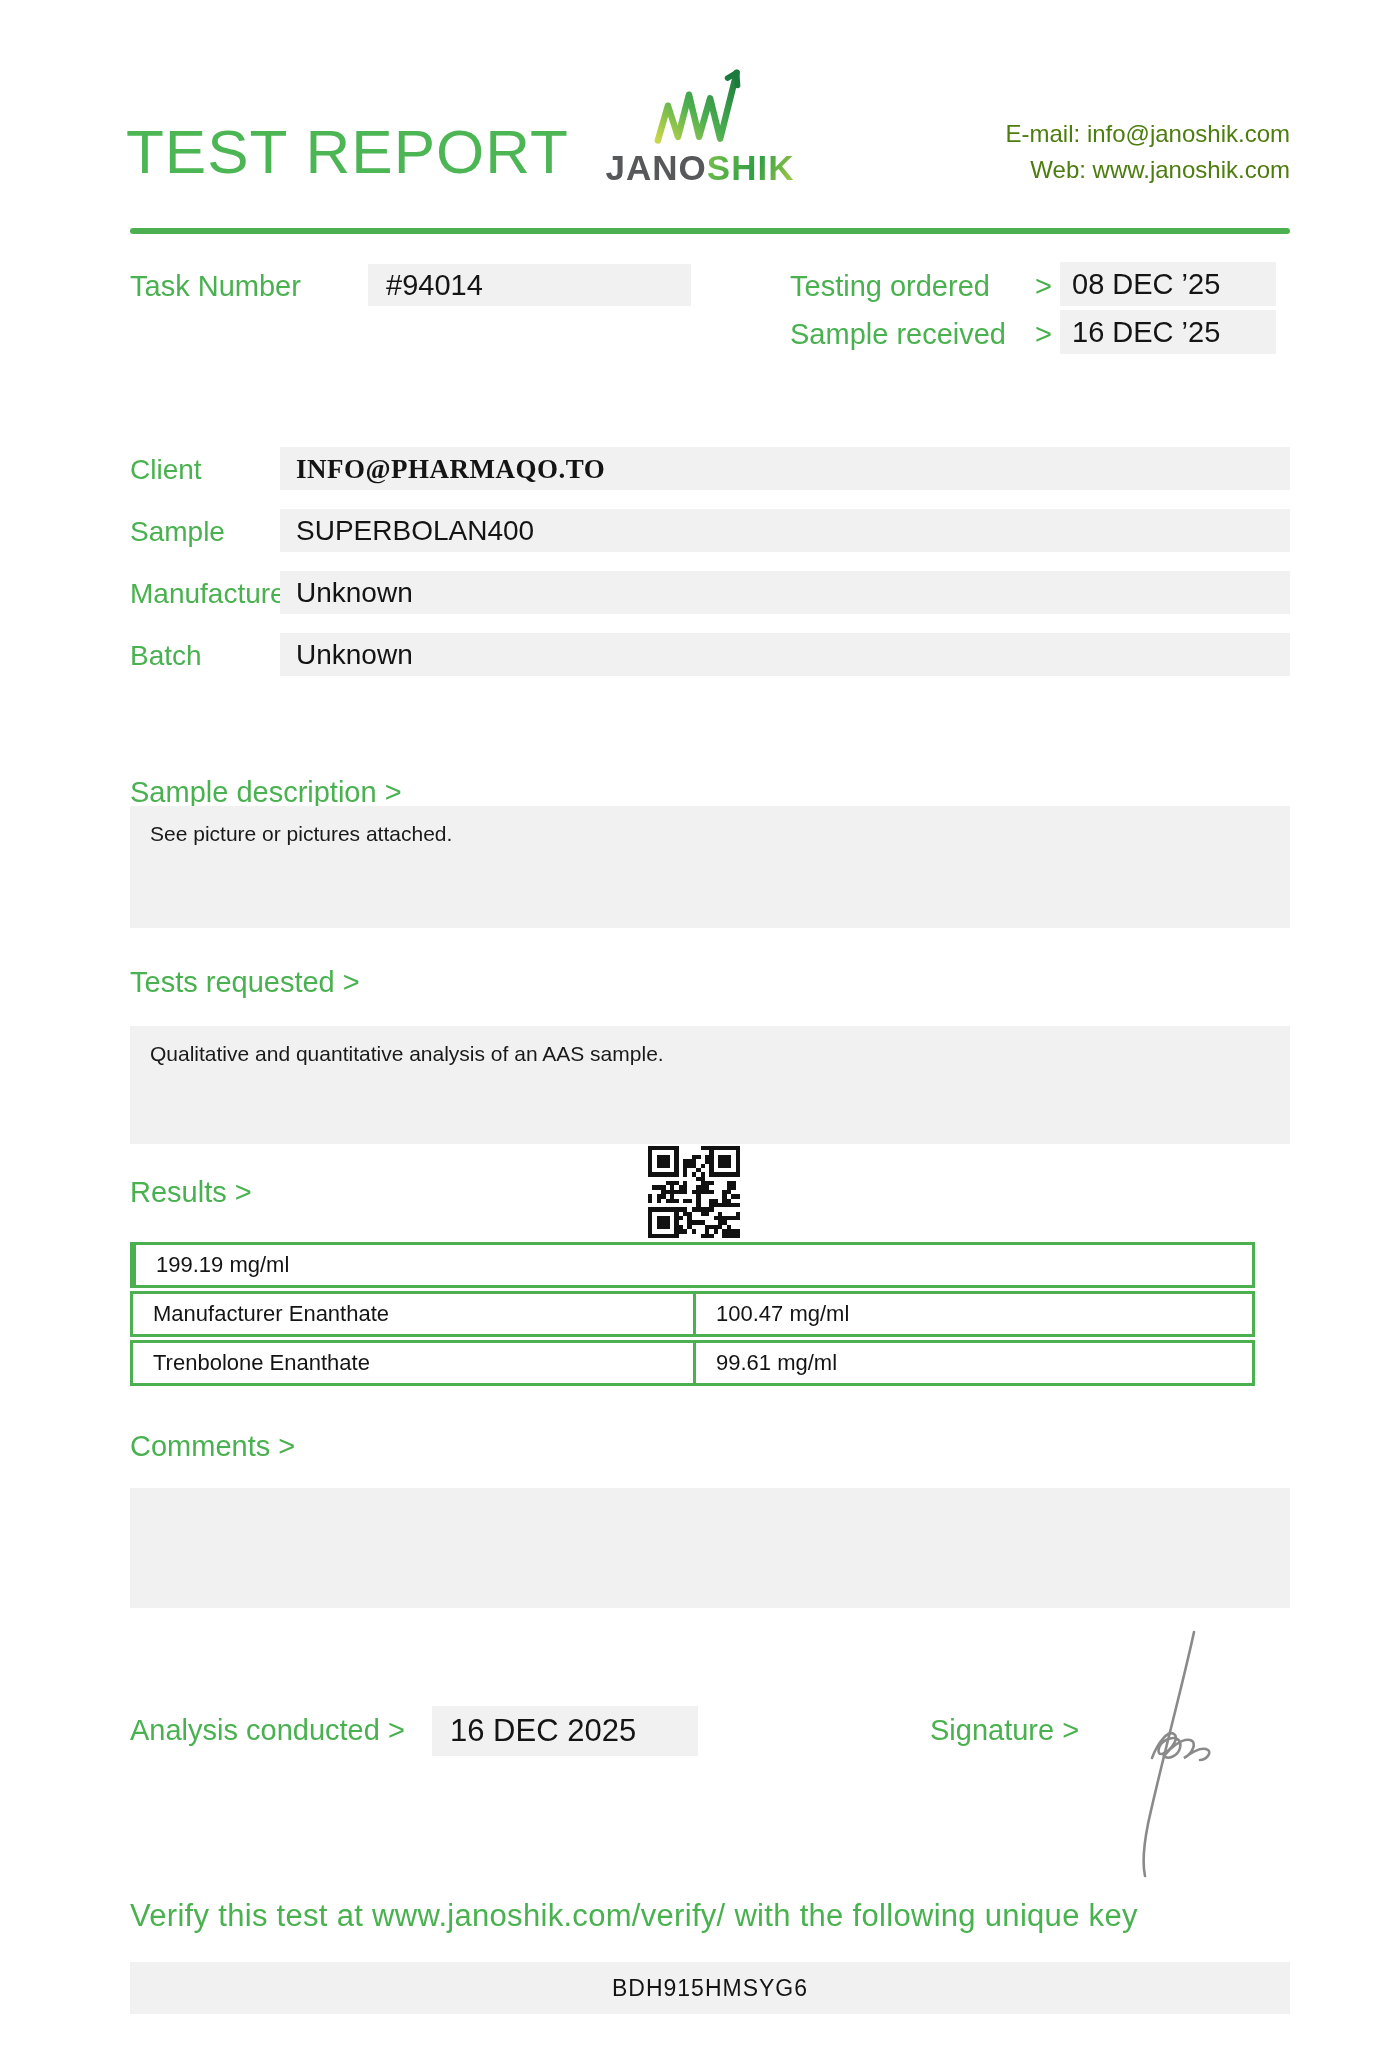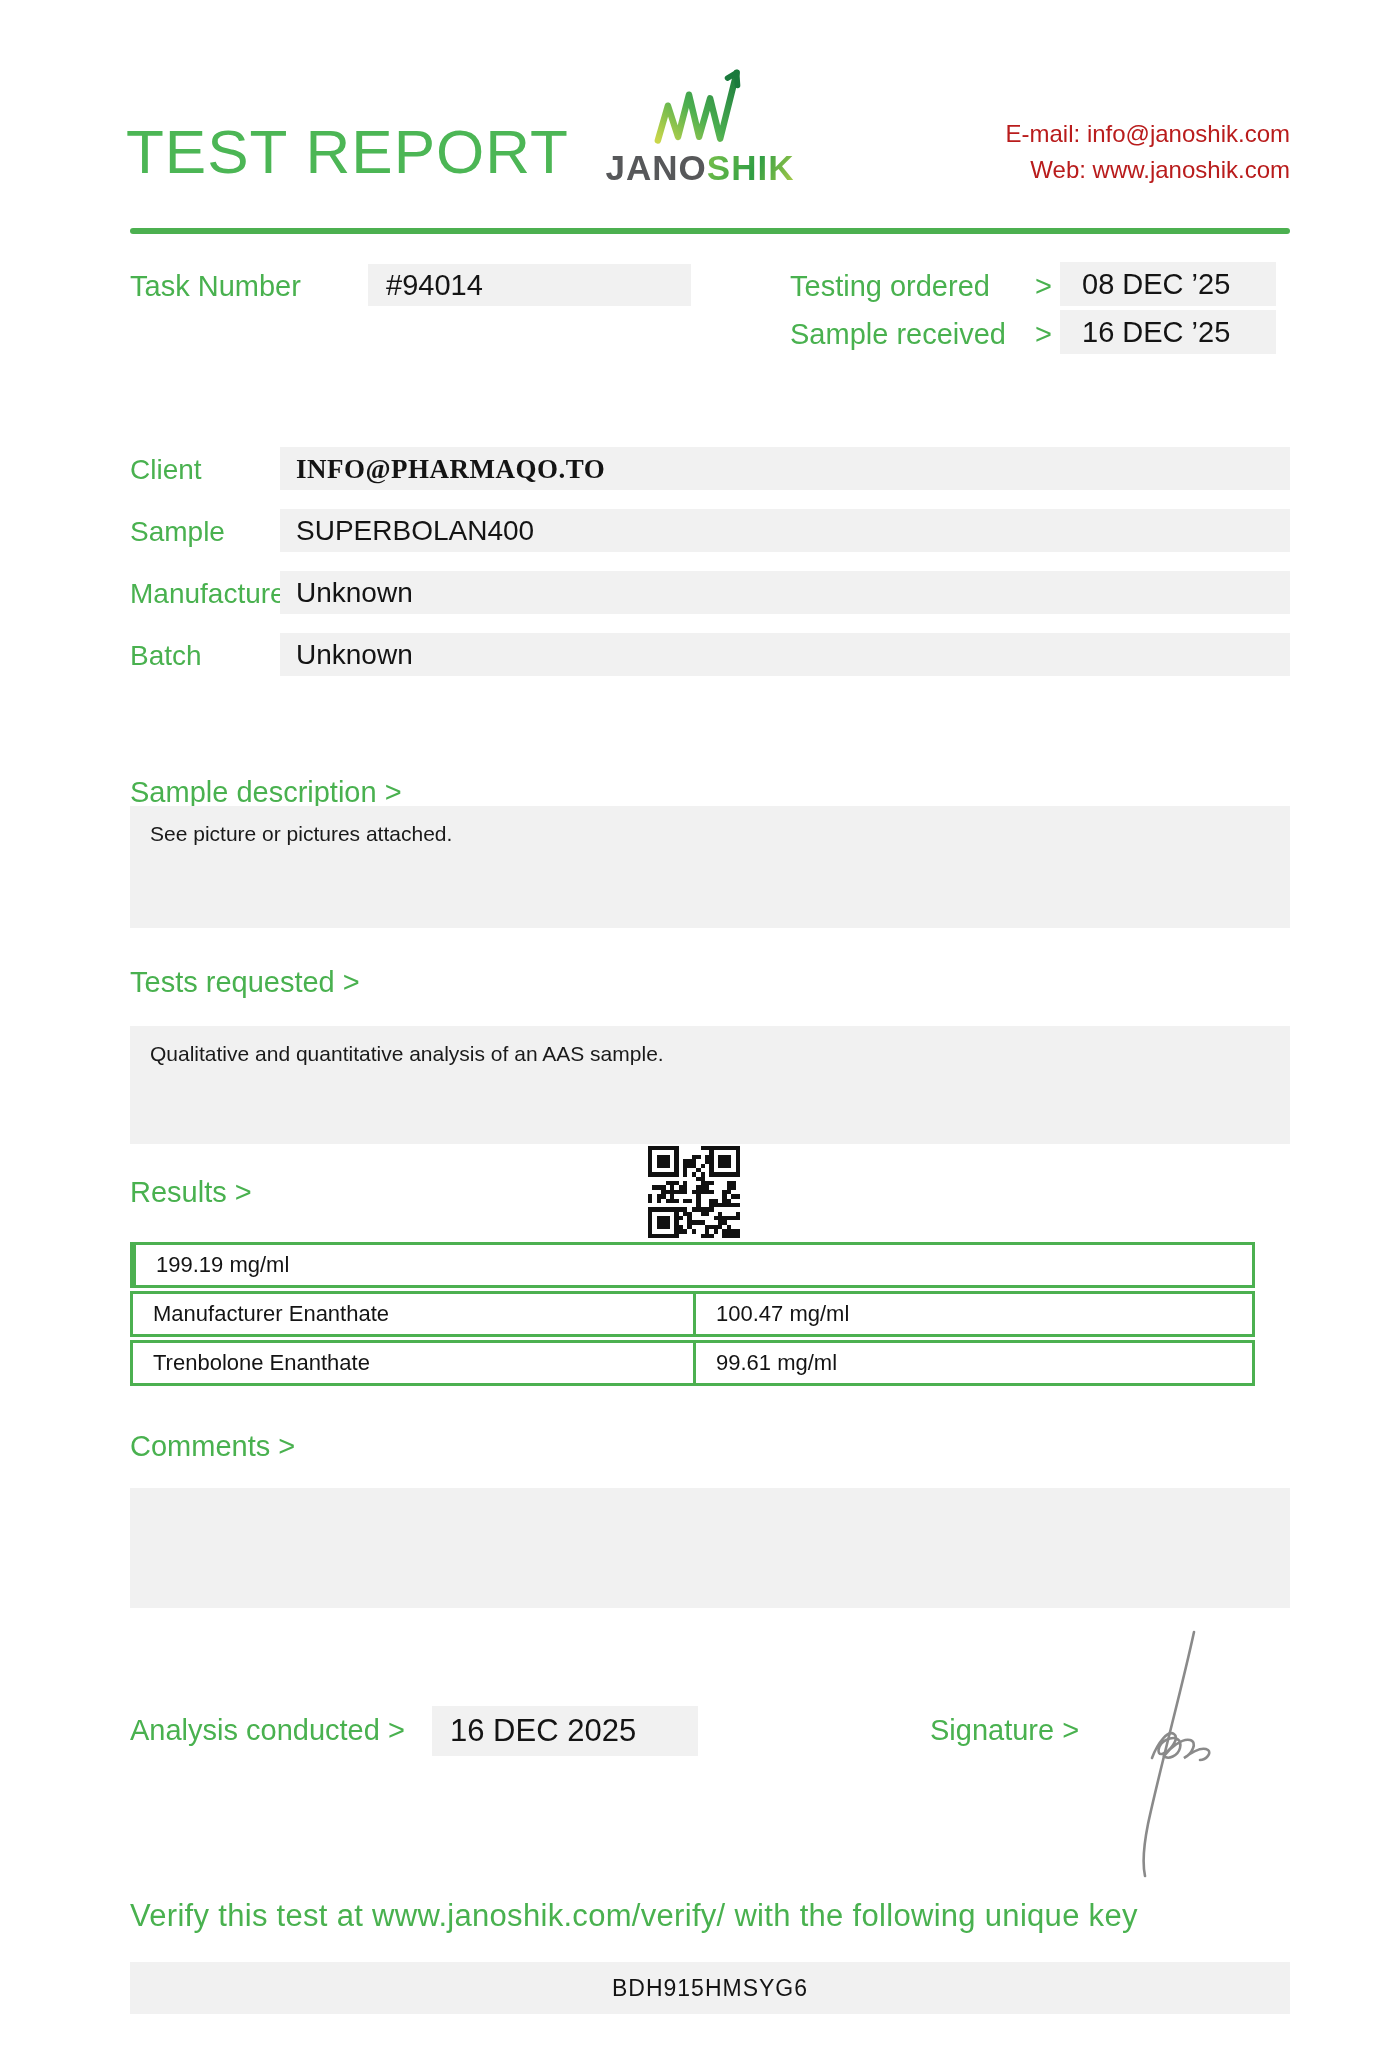--- a/index.html
+++ b/index.html
@@ -6,30 +6,30 @@
   .page{
     position:relative;width:1388px;height:2048px;background:#ffffff;
     font-family:"Liberation Sans", sans-serif;color:#141414;overflow:hidden;
   }
   .abs{position:absolute;}
   .title{left:126px;top:116px;font-size:62px;letter-spacing:1px;font-weight:400;color:#4cb655;}
   .logo{left:588px;top:58px;width:224px;text-align:center;}
   .logo-word{font-size:35px;font-weight:bold;letter-spacing:1px;color:#57585a;margin-top:-2px;}
   .logo-accent{background:linear-gradient(115deg,#7dc24b 0%,#2f9e44 55%,#c9d64a 110%);
     -webkit-background-clip:text;background-clip:text;color:transparent;}
-  .contact{right:98px;top:116px;text-align:right;font-size:24px;color:#b91c1c;line-height:36px;margin-left:8px;}
+  .contact{right:98px;top:116px;text-align:right;font-size:24px;color:#4d7c0f;line-height:36px;margin-left:8px;}
   .rule{left:130px;top:228px;width:1160px;height:6px;background:#4cb050;border-radius:3px;}
   .lbl{font-size:29px;color:#49b14f;white-space:nowrap;}
   .graybox{background:#f1f1f1;box-sizing:border-box;}
   .task-label{left:130px;top:270px;}
   .task-box{left:368px;top:264px;width:323px;height:42px;line-height:42px;padding-left:18px;font-size:29px;}
   .date-row-label{left:790px;width:262px;display:flex;justify-content:space-between;font-size:29px;}
   .ordered-label{top:270px;}
   .received-label{top:318px;}
-  .date-box{left:1060px;width:216px;height:44px;line-height:44px;padding-left:22px;font-size:29px;}
+  .date-box{left:1060px;width:216px;height:44px;line-height:44px;padding-left:12px;font-size:29px;}
   .ordered-box{top:262px;}
   .received-box{top:310px;}
   .info-label{left:130px;font-size:28px;}
   .info-box{left:280px;width:1010px;height:43px;line-height:43px;padding-left:16px;font-size:28px;}
   .serif-val{font-family:"Liberation Serif", serif;font-weight:bold;font-size:27px;letter-spacing:0.5px;}
   .sec-heading{font-size:29px;color:#49b14f;}
   .sec-box{left:130px;width:1160px;padding:16px 20px;font-size:21px;color:#1a1a1a;}
   .qr{left:648px;top:1146px;width:92px;height:92px;}
   .rtable-row{left:130px;width:1125px;height:46px;border:3px solid #4cb050;box-sizing:border-box;
     display:flex;background:#fff;}

